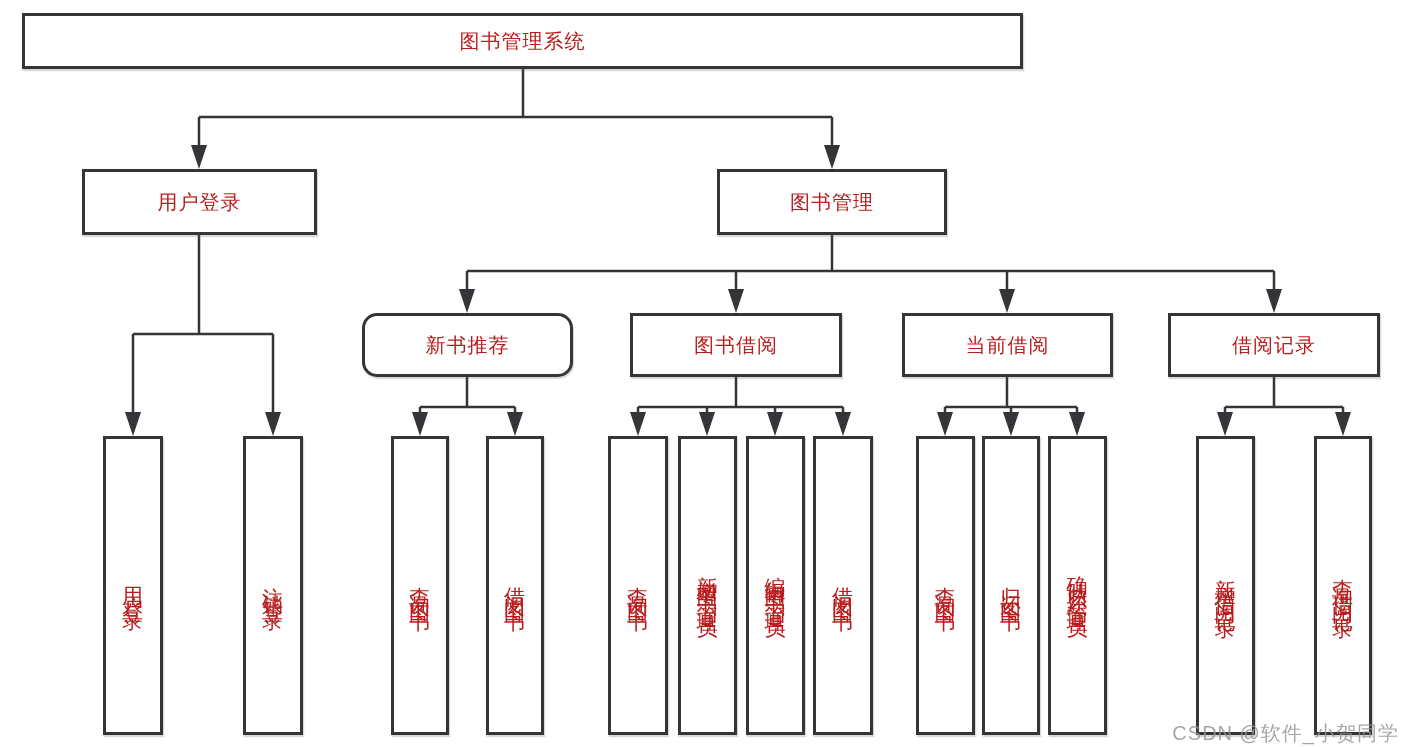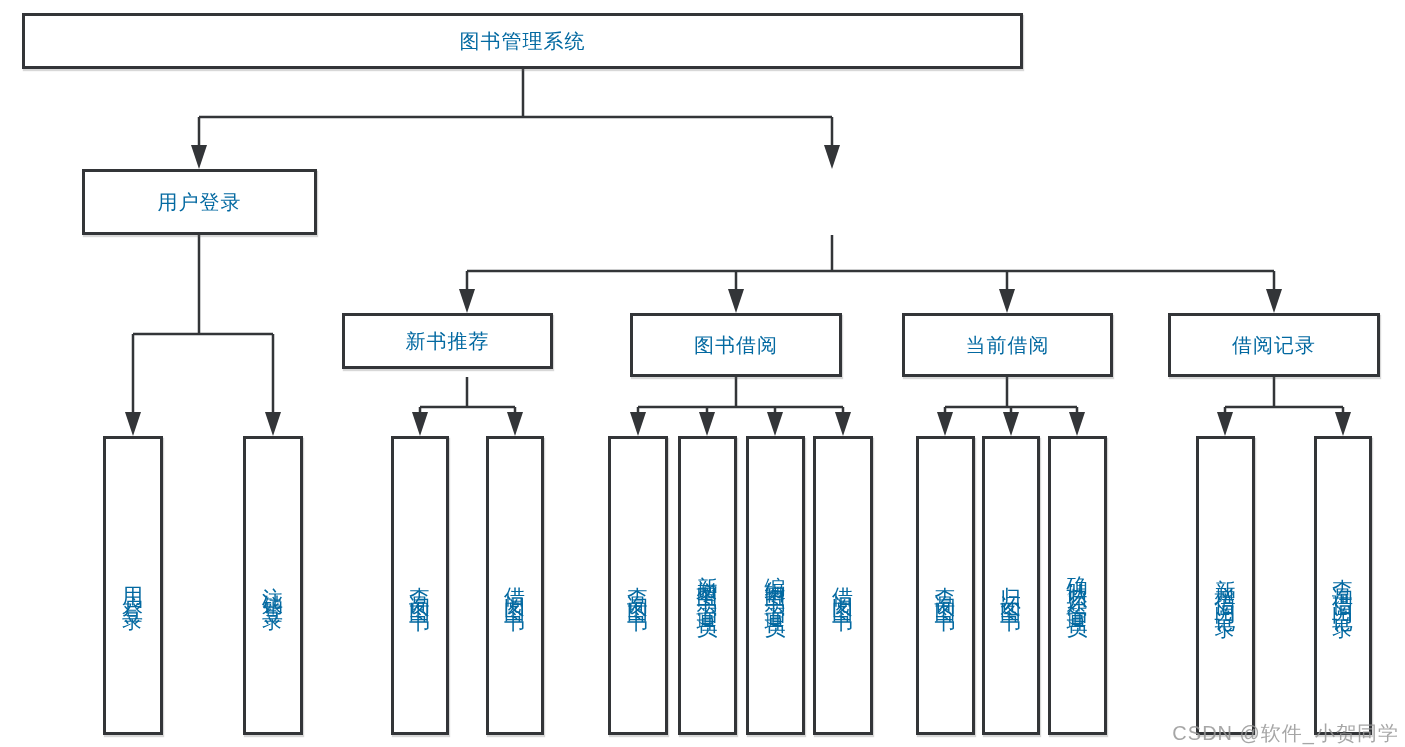--- a/index.html
+++ b/index.html
@@ -7,21 +7,21 @@
   .canvas{position:relative;width:1405px;height:747px;background:#ffffff;overflow:hidden;}
   .connectors{position:absolute;left:0;top:0;width:1405px;height:747px;}
   .box{
     position:absolute;
     box-sizing:border-box;
     border:3px solid #333538;
     background:#ffffff;
     display:flex;
     align-items:center;
     justify-content:center;
-    color:#0369a1;
+    color:#b91c1c;
     box-shadow:1px 2px 1px rgba(100,100,100,0.25);
     z-index:2;
   }
   .lbl{font-size:20px;letter-spacing:1px;white-space:nowrap;}
   .leaf .lbl{
     writing-mode:vertical-rl;
     text-orientation:mixed;
     font-size:21px;
     letter-spacing:8px;
     line-height:1;
@@ -34,21 +34,21 @@
     bottom:0;
     font-size:20px;
     color:rgba(150,150,150,0.85);
     z-index:5;
     letter-spacing:1px;
   }
   
   #n-root{left:22px;top:13px;width:1001px;height:56px;}
   #n-l2-0{left:82px;top:169px;width:235px;height:66px;}
   #n-l2-1{left:717px;top:169px;width:230px;height:66px;}
-  #n-l3-0{left:342px;top:313px;width:211px;height:56px;}
+  #n-l3-0{left:362px;top:313px;width:211px;height:64px;border-radius:15px;}
   #n-l3-1{left:630px;top:313px;width:212px;height:64px;}
   #n-l3-2{left:902px;top:313px;width:211px;height:64px;}
   #n-l3-3{left:1168px;top:313px;width:212px;height:64px;}
   .leaf{top:436px;height:299px;width:60px;}
   #lf-a0{left:103px;}  #lf-a1{left:243px;}
   #lf-b0{left:391px;width:58px;} #lf-b1{left:486px;width:58px;}
   #lf-c0{left:608px;} #lf-c1{left:678px;width:59px;} #lf-c2{left:746px;width:59px;} #lf-c3{left:813px;}
   #lf-d0{left:916px;width:59px;} #lf-d1{left:982px;width:58px;} #lf-d2{left:1048px;width:59px;}
   #lf-e0{left:1196px;width:59px;} #lf-e1{left:1314px;width:58px;}
 </style>
@@ -96,20 +96,23 @@
       <polygon points="1335,412 1351,412 1343,436"></polygon>
     </g>
   </svg>
 
   <div class="box" id="n-root">
     <span class="lbl">图书管理系统</span>
   </div>
 
   <div class="box" id="n-l2-0">
     <span class="lbl">用户登录</span>
+  </div>
+  <div class="box" id="n-l2-1">
+    <span class="lbl">图书管理</span>
   </div>
 
   <div class="box" id="n-l3-0">
     <span class="lbl">新书推荐</span>
   </div>
   <div class="box" id="n-l3-1">
     <span class="lbl">图书借阅</span>
   </div>
   <div class="box" id="n-l3-2">
     <span class="lbl">当前借阅</span>

